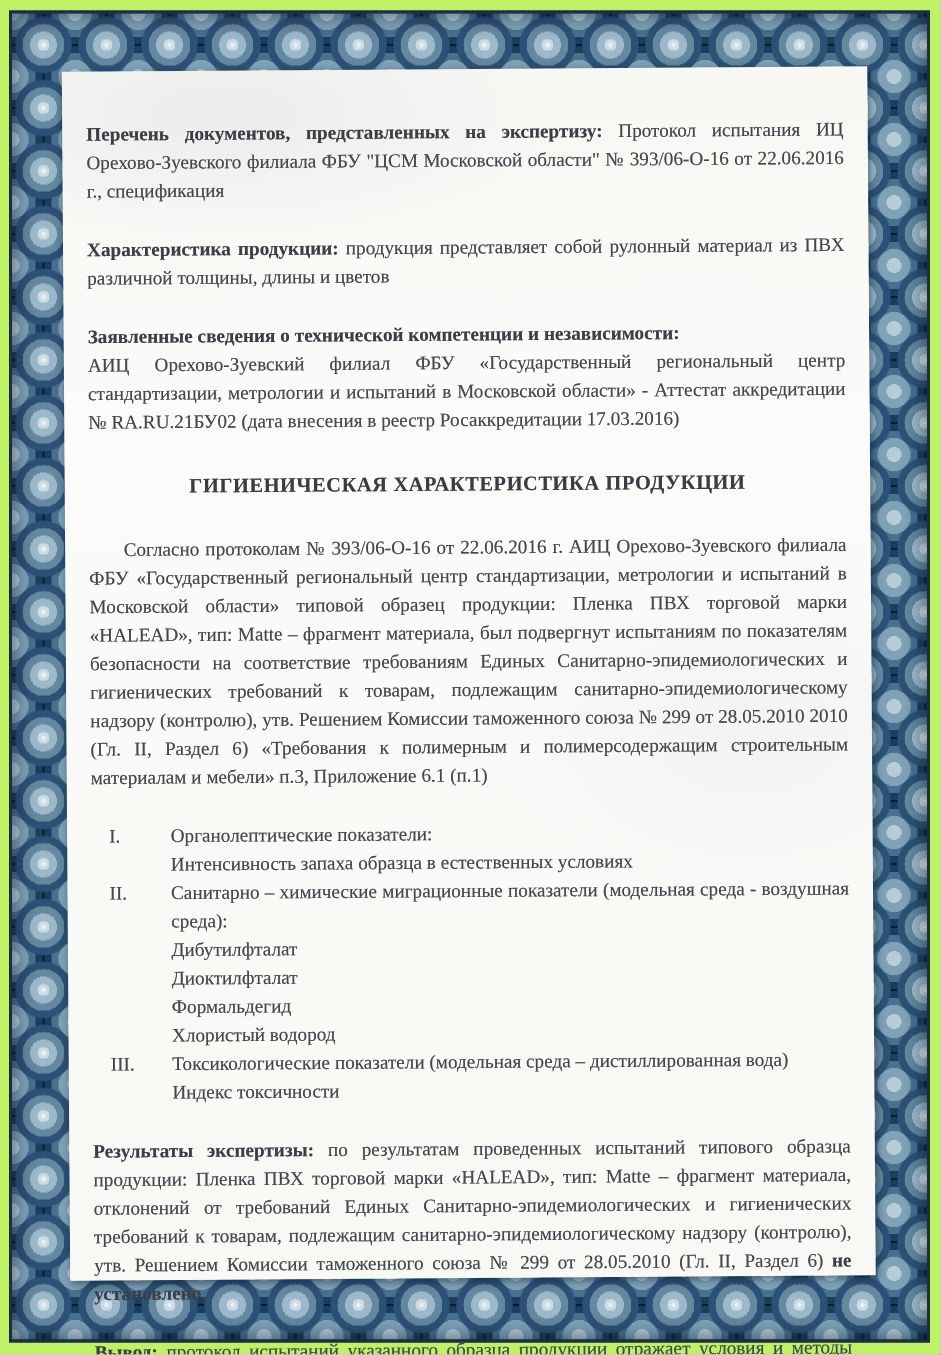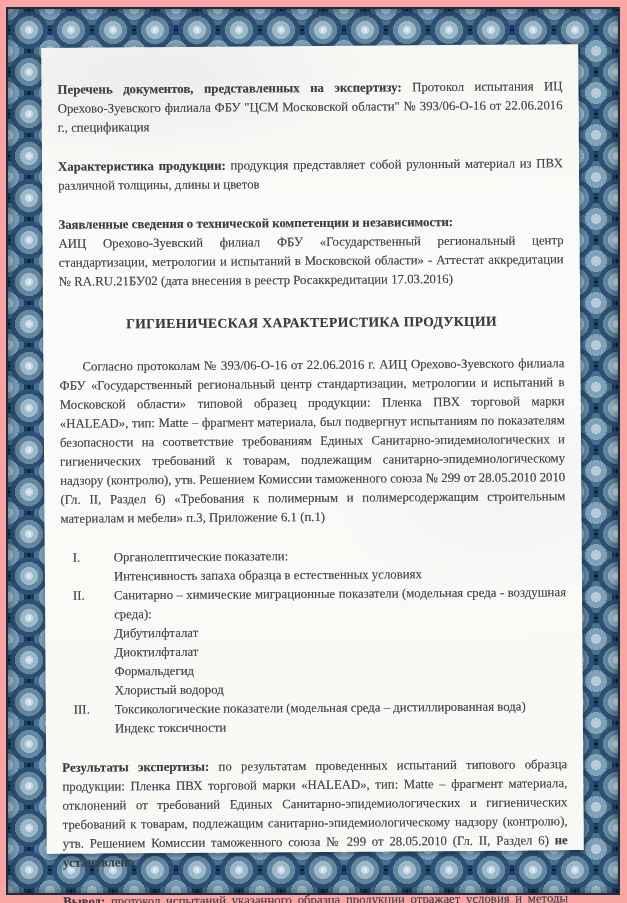--- a/index.html
+++ b/index.html
@@ -1,19 +1,19 @@
 <!DOCTYPE html>
 <html><head>
 <meta charset="utf-8">
 <style>
   html,body{margin:0;padding:0;background:#ffffff;}
   .page{
     position:relative;
     width:627px;height:903px;
-    background:#fca5a5;
+    background:#bef264;
     overflow:hidden;
     font-family:"Liberation Serif","DejaVu Serif",serif;
   }
   
   .frame{
     position:absolute;
     left:6px;top:7px;right:7px;bottom:8px;
     border:2px solid #1b2e43;
     background-color:#16304c;
     background-image:

